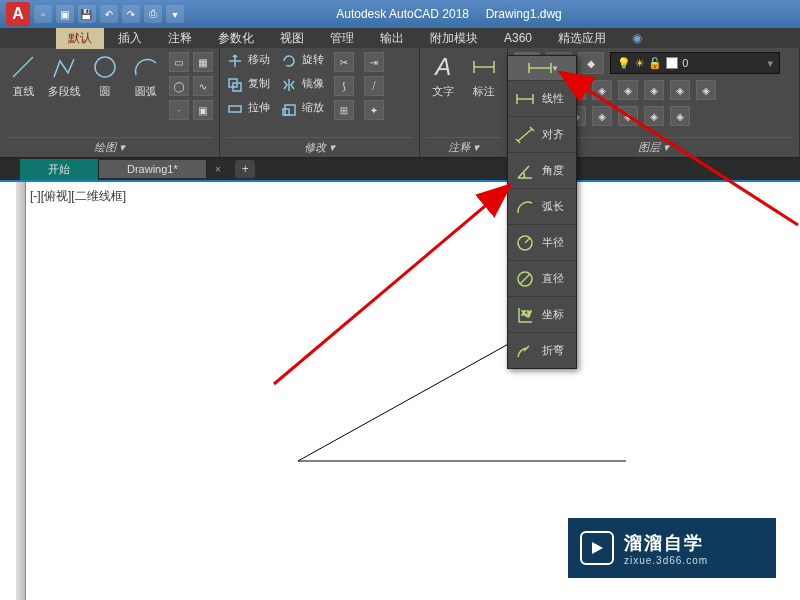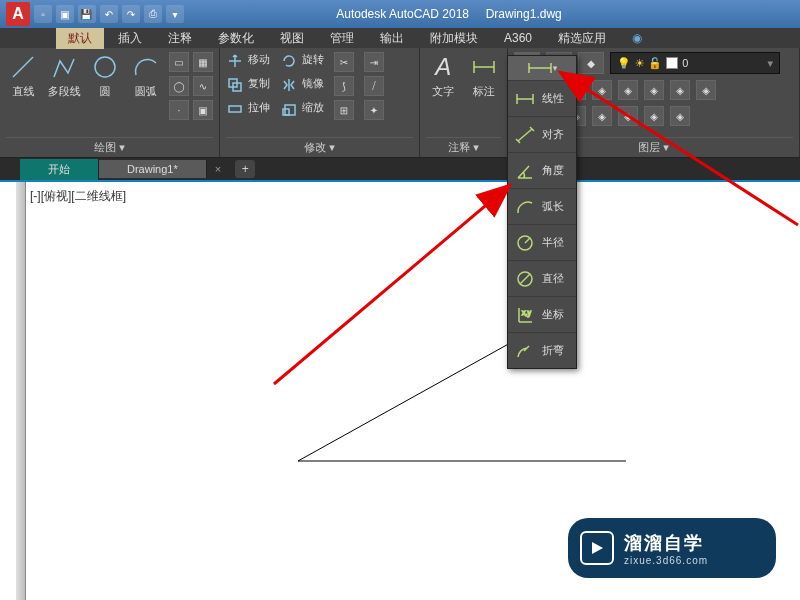--- a/index.html
+++ b/index.html
@@ -20,21 +20,21 @@
 .panel .row { display: flex; gap: 6px; align-items: flex-start; }
 .panel .bigbtn { width: 40px; display: flex; flex-direction: column; align-items: center; gap: 2px; cursor: pointer; }
 .panel .bigbtn .ic { width: 30px; height: 30px; display: flex; align-items: center; justify-content: center; }
 .panel .bigbtn .lbl { font-size: 11px; color: #ddd; white-space: nowrap; }
 .panel .smallgrid { display: flex; flex-direction: column; gap: 4px; }
 .panel .smallrow { display: flex; gap: 4px; }
 .panel .sbtn { width: 20px; height: 20px; background: #5a5a5a; border: 1px solid #666; display: flex; align-items: center; justify-content: center; font-size: 10px; color: #ddd; cursor: pointer; }
 .panel .medbtn { display: flex; align-items: flex-start; gap: 4px; cursor: pointer; }
 .panel .medbtn .ic { width: 18px; height: 18px; display: flex; align-items: center; justify-content: center; }
 .panel .medbtn .lbl { font-size: 11px; color: #ddd; }
-.panel-title { text-align: center; font-size: 11px; color: #ccc; padding: 2px 0; border-top: 1px solid #5a5a5a; margin-top: auto; }
+.panel-title { text-align: center; font-size: 11px; color: #ccc; padding: 2px 0; border-top: 1px solid #5a5a5a; margin-top: auto; font-style: italic; }
 
 .layerbox { display: flex; align-items: center; gap: 4px; background: #2a2a2a; border: 1px solid #111; padding: 2px 6px; height: 22px; }
 .layerbox span { font-size: 11px; color: #ddd; }
 .layerbox .sw { width: 12px; height: 12px; background: #fff; border: 1px solid #888; }
 
 .tabs-strip { height: 24px; background: #2b2b2b; display: flex; align-items: center; padding-left: 20px; gap: 0; border-bottom: 2px solid #1280c4; }
 .tabs-strip .ftab { padding: 3px 28px; font-size: 11px; color: #ddd; background: #0f766e; border-right: 1px solid #222; cursor: pointer; }
 .tabs-strip .ftab.active { background: #5a5a5a; }
 .tabs-strip .close { color: #999; font-size: 11px; padding: 0 8px; cursor: pointer; }
 .tabs-strip .add { width: 20px; height: 18px; background: #444; border-radius: 3px; color: #ccc; font-size: 12px; display: flex; align-items: center; justify-content: center; margin-left: 6px; cursor: pointer; }
@@ -42,21 +42,21 @@
 .canvas { position: relative; width: 800px; height: 418px; background: #fff; margin-left: 16px; }
 .canvas .vpc { position: absolute; top: 6px; left: 6px; font-size: 12px; color: #333; }
 .left-scroll { position: absolute; left: 0; top: 182px; width: 10px; height: 418px; background: linear-gradient(90deg,#e0e0e0,#bcbcbc); border-right: 1px solid #888; }
 
 .flyout { position: absolute; left: 507px; top: 55px; width: 70px; background: #4a4a4a; border: 1px solid #222; box-shadow: 2px 2px 6px rgba(0,0,0,0.5); z-index: 50; }
 .flyout .head { height: 24px; background: #5f5f5f; display: flex; align-items: center; justify-content: center; }
 .flyout .item { height: 36px; display: flex; align-items: center; gap: 6px; padding: 0 6px; cursor: pointer; border-top: 1px solid #3a3a3a; }
 .flyout .item .ic { width: 22px; height: 22px; display: flex; align-items: center; justify-content: center; }
 .flyout .item .lbl { font-size: 11px; color: #ddd; }
 
-.watermark { position: absolute; right: 24px; bottom: 22px; width: 208px; height: 60px; background: #0f3a5c; display: flex; align-items: center; padding: 0 12px; gap: 10px; border-radius: 20px; }
+.watermark { position: absolute; right: 24px; bottom: 22px; width: 208px; height: 60px; background: #0f3a5c; display: flex; align-items: center; padding: 0 12px; gap: 10px; }
 .watermark .play { width: 34px; height: 34px; border: 2px solid #fff; border-radius: 6px; display: flex; align-items: center; justify-content: center; }
 .watermark .play svg { fill: #fff; }
 .watermark .txt { color: #fff; }
 .watermark .txt .t1 { font-size: 18px; font-weight: bold; letter-spacing: 2px; }
 .watermark .txt .t2 { font-size: 10px; letter-spacing: 1px; color: #c8d8e4; }
 
 svg.arrow { position: absolute; z-index: 60; pointer-events: none; }
 svg.icn { stroke: #8ec6e6; fill: none; stroke-width: 1.5; }
 svg.icn2 { stroke: #b8d87a; fill: none; stroke-width: 1.5; }
 </style>

